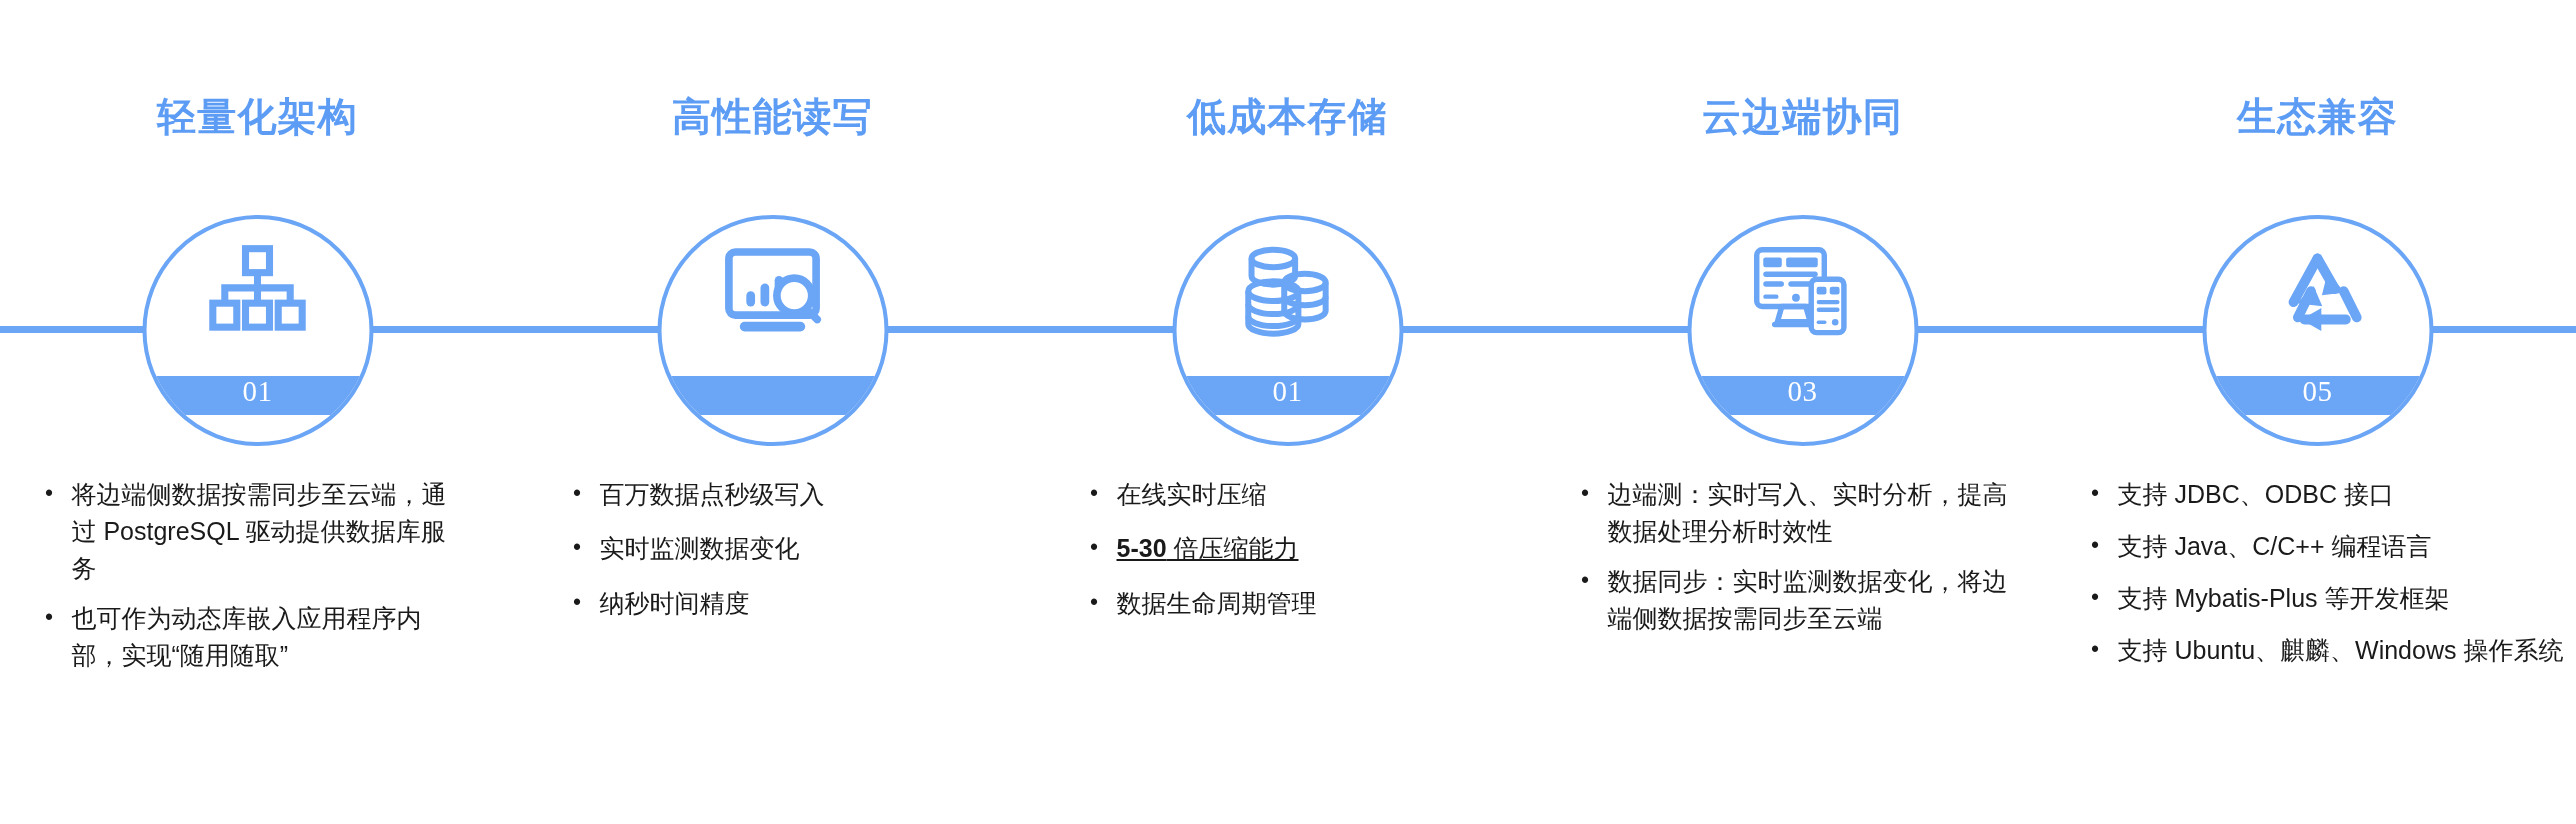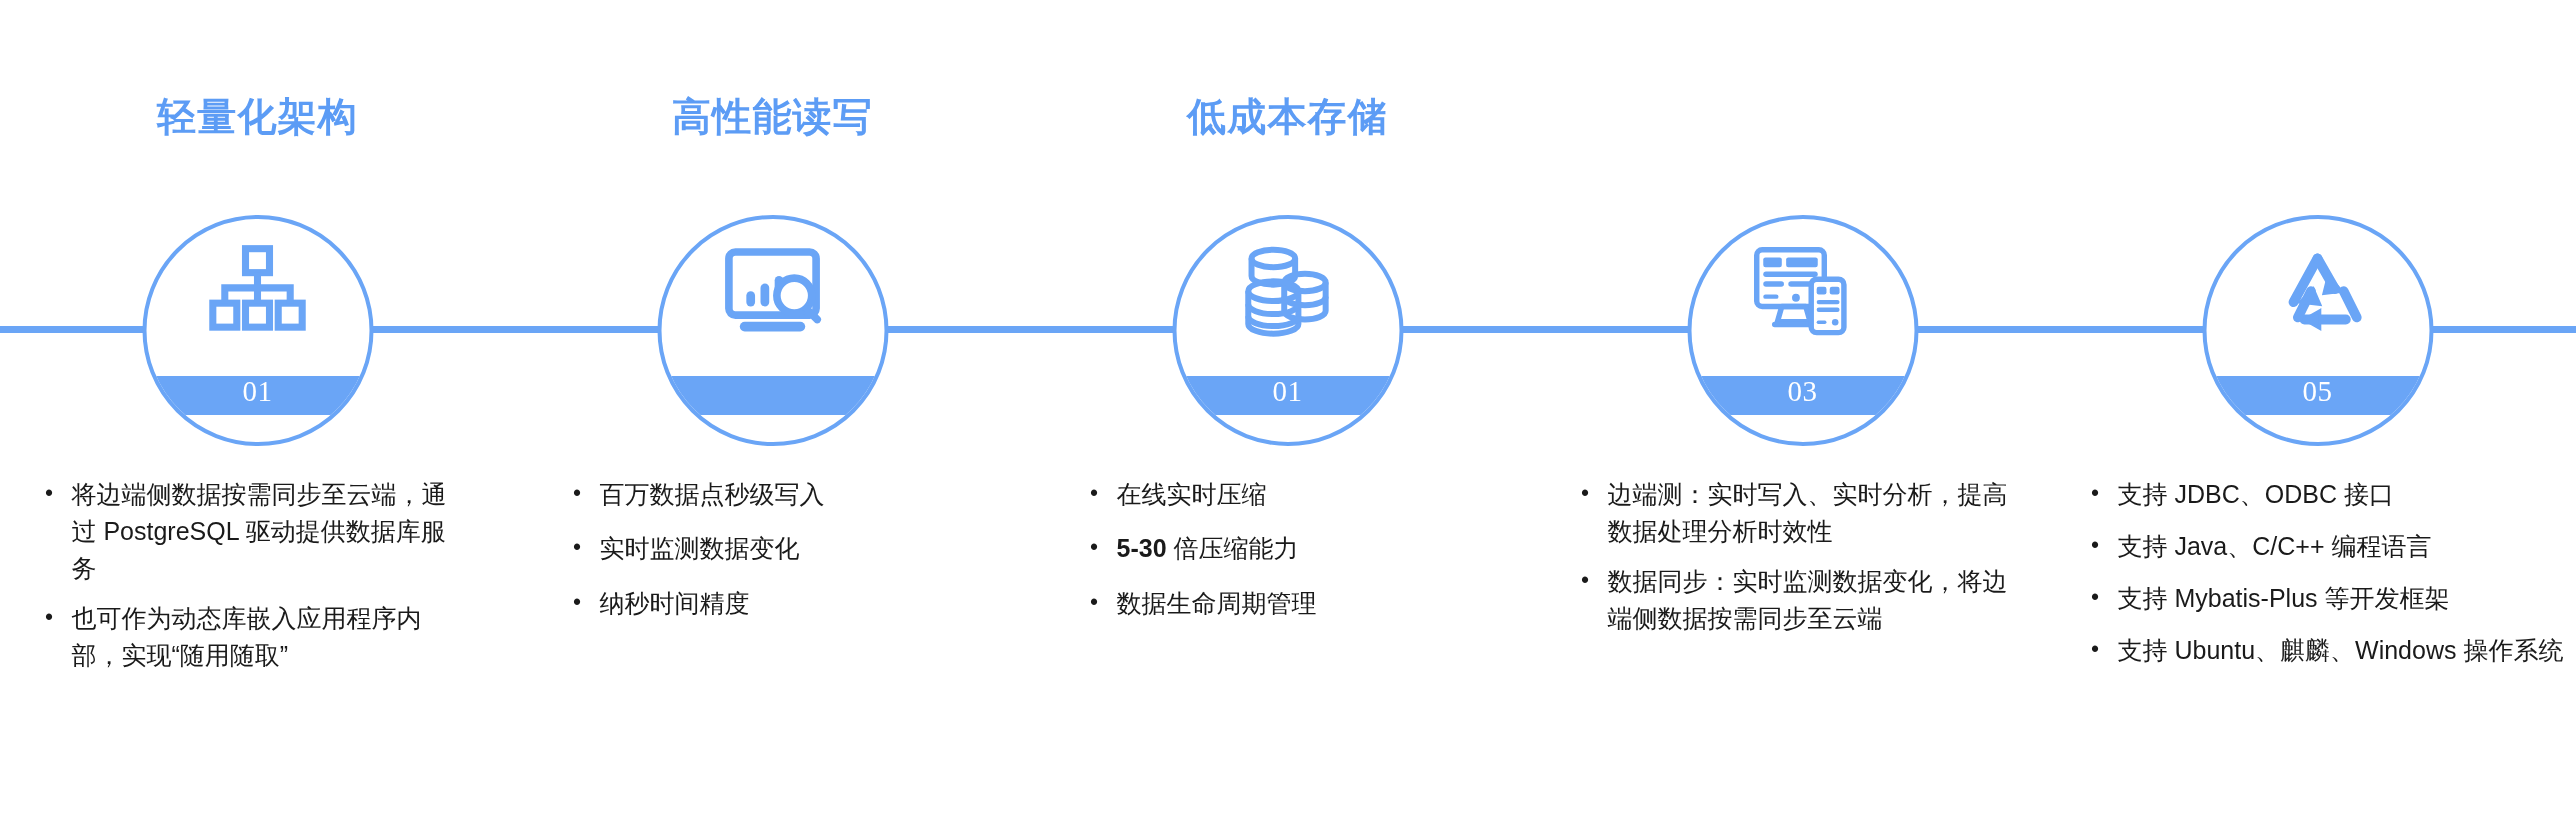--- a/index.html
+++ b/index.html
@@ -126,21 +126,21 @@
   .bullet-dot {
     flex: 0 0 auto;
     width: 26.5px;
     text-align: left;
     font-size: 23px;
     line-height: 1.48;
   }
   .bullet-text {
     flex: 1 1 auto;
   }
-  .bullet-text.bold-lead { font-weight: normal; }
+  .bullet-text.bold-lead { font-weight: normal; text-decoration: underline; }
 
   
   .column[data-col="1"] .bullets { padding-left: 45px; padding-right: 51px; }
   .column[data-col="2"] .bullets { padding-left: 58px; padding-right: 35px; }
   .column[data-col="3"] .bullets { padding-left: 60px; padding-right: 35px; }
   .column[data-col="4"] .bullets { padding-left: 36px;  padding-right: 32px; }
   .column[data-col="5"] .bullets { padding-left: 31px;  padding-right: 11.5px; }
 
   .column[data-col="2"] .bullet,
   .column[data-col="3"] .bullet { margin-bottom: 17.3px; }
@@ -258,20 +258,21 @@
         <span class="bullet-text bold-lead"><b class="num">5-30</b> 倍压缩能力</span>
       </li>
       <li class="bullet">
         <span class="bullet-dot">•</span>
         <span class="bullet-text">数据生命周期管理</span>
       </li>
     </ul>
   </div>
 
   <div class="column" data-col="4">
+    <div class="col-title">云边端协同</div>
 
     <div class="node">
       <div class="node-ring">
         <div class="node-band"></div>
       </div>
       <div class="node-icon">
         <svg viewBox="0 0 100 100" fill="none">
 
           <rect x="8" y="14" width="62" height="52" rx="5" stroke="#6AA5F6" stroke-width="5"></rect>
           <rect x="14" y="21" width="17" height="9" rx="2" fill="#6AA5F6"></rect>
@@ -302,20 +303,21 @@
         <span class="bullet-text">边端测：实时写入、实时分析，提高数据处理分析时效性</span>
       </li>
       <li class="bullet">
         <span class="bullet-dot">•</span>
         <span class="bullet-text">数据同步：实时监测数据变化，将边端侧数据按需同步至云端</span>
       </li>
     </ul>
   </div>
 
   <div class="column" data-col="5">
+    <div class="col-title">生态兼容</div>
 
     <div class="node">
       <div class="node-ring">
         <div class="node-band"></div>
       </div>
       <div class="node-icon">
         <svg viewBox="0 0 100 100" fill="none">
           <g stroke="#6AA5F6" stroke-width="9" stroke-linecap="round" fill="#6AA5F6">
 
             <path d="M28 62 L50 22" fill="none"></path>

